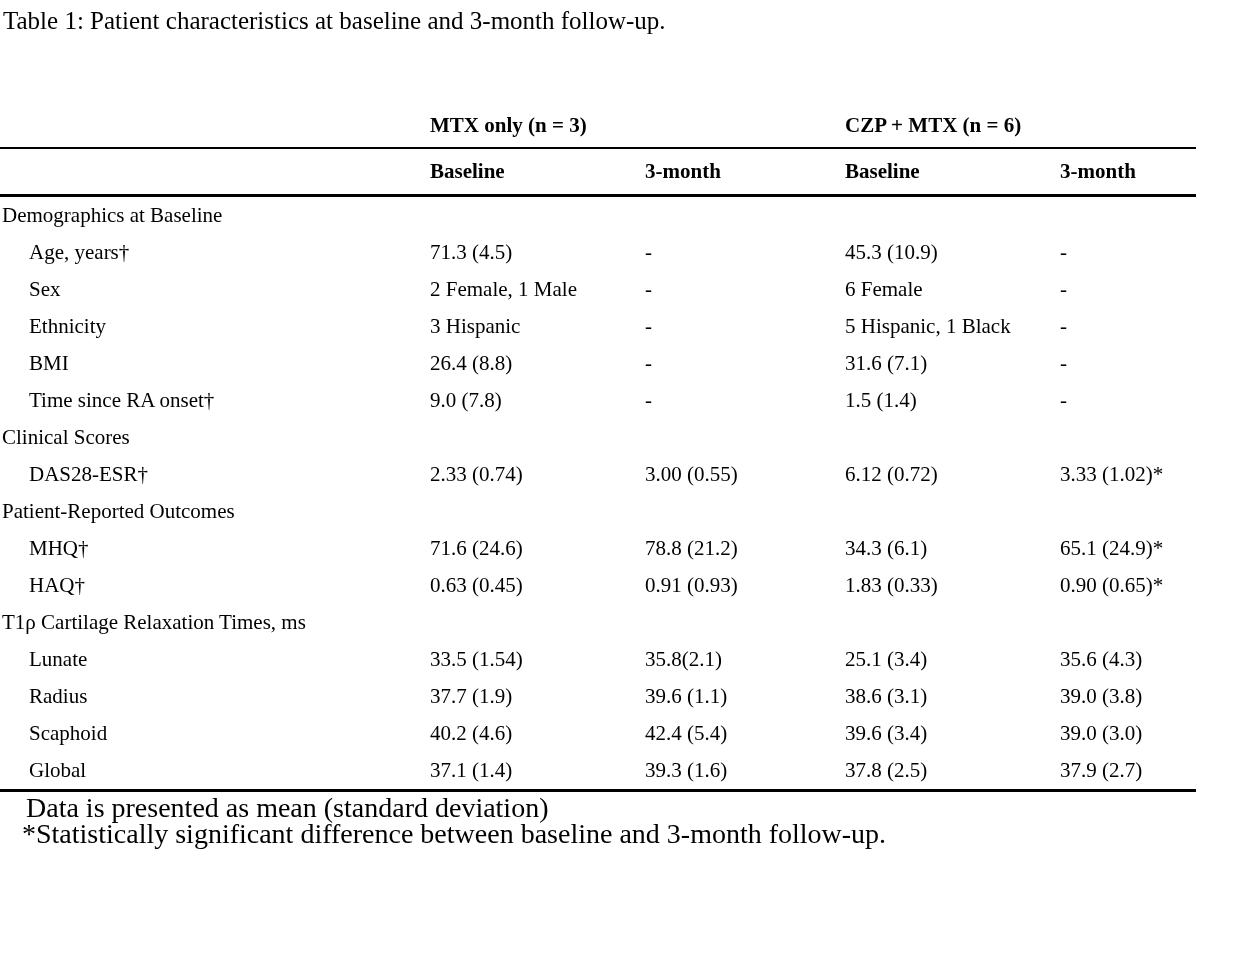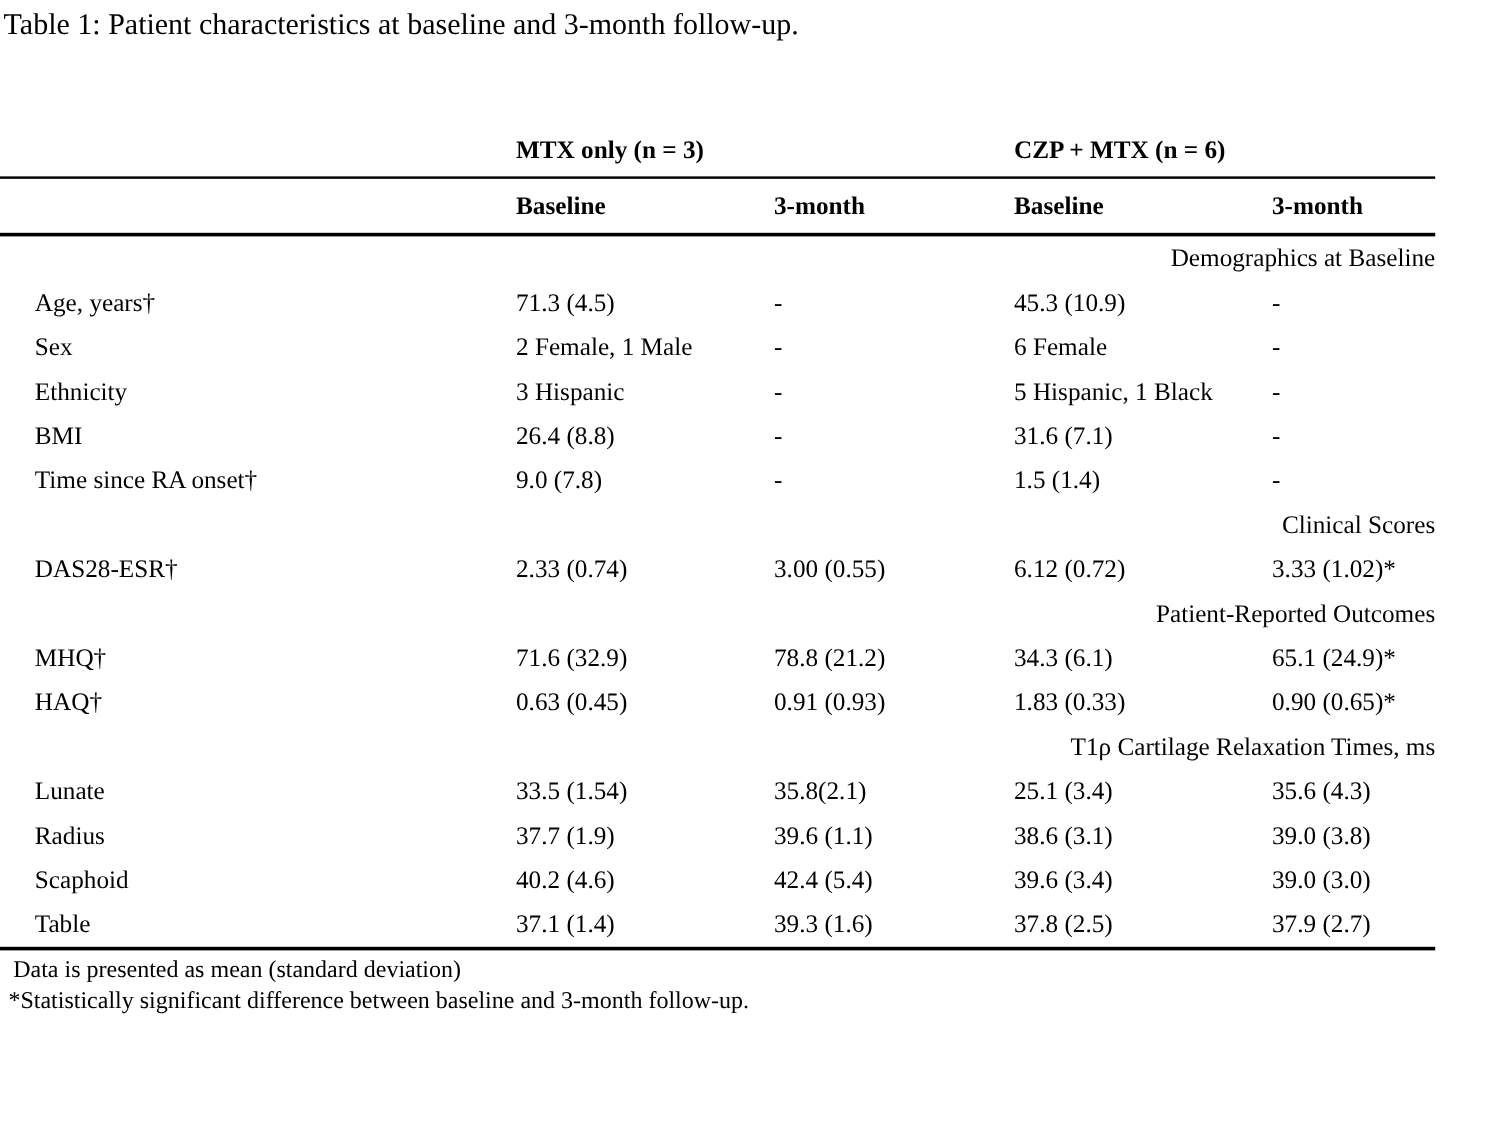--- a/index.html
+++ b/index.html
@@ -45,29 +45,28 @@
   .section-row { height: 37px; }
   .td {
     font-size: 21px;
     line-height: 1.1;
     white-space: nowrap;
   }
   .bold { font-weight: bold; }
   .section-cell {
     grid-column: 1 / -1;
     padding-left: 2px;
-    text-align: right;
   }
   .label-cell { padding-left: 29px; }
   .span-a { grid-column: 2 / span 2; }
   .span-b { grid-column: 4 / span 2; }
   .footnotes {
     margin-top: 3px;
-    padding-left: 7px;
-    font-size: 20px;
+    padding-left: 22px;
+    font-size: 28px;
   }
   .footnote {
     line-height: 26px;
     white-space: nowrap;
   }
   .footnote.first { padding-left: 4px; }
 </style>
 </head>
 <body>
 
@@ -139,21 +138,21 @@
       <div class="td">3.00 (0.55)</div>
       <div class="td">6.12 (0.72)</div>
       <div class="td">3.33 (1.02)*</div>
     </div>
 
     <div class="tr section-row">
       <div class="td section-cell">Patient-Reported Outcomes</div>
     </div>
     <div class="tr data-row">
       <div class="td label-cell">MHQ†</div>
-      <div class="td">71.6 (32.9)</div>
+      <div class="td">71.6 (24.6)</div>
       <div class="td">78.8 (21.2)</div>
       <div class="td">34.3 (6.1)</div>
       <div class="td">65.1 (24.9)*</div>
     </div>
     <div class="tr data-row">
       <div class="td label-cell">HAQ†</div>
       <div class="td">0.63 (0.45)</div>
       <div class="td">0.91 (0.93)</div>
       <div class="td">1.83 (0.33)</div>
       <div class="td">0.90 (0.65)*</div>
@@ -177,21 +176,21 @@
       <div class="td">39.0 (3.8)</div>
     </div>
     <div class="tr data-row">
       <div class="td label-cell">Scaphoid</div>
       <div class="td">40.2 (4.6)</div>
       <div class="td">42.4 (5.4)</div>
       <div class="td">39.6 (3.4)</div>
       <div class="td">39.0 (3.0)</div>
     </div>
     <div class="tr data-row">
-      <div class="td label-cell">Table</div>
+      <div class="td label-cell">Global</div>
       <div class="td">37.1 (1.4)</div>
       <div class="td">39.3 (1.6)</div>
       <div class="td">37.8 (2.5)</div>
       <div class="td">37.9 (2.7)</div>
     </div>
 
   </div>
 </div>
 
 <div class="footnotes">

